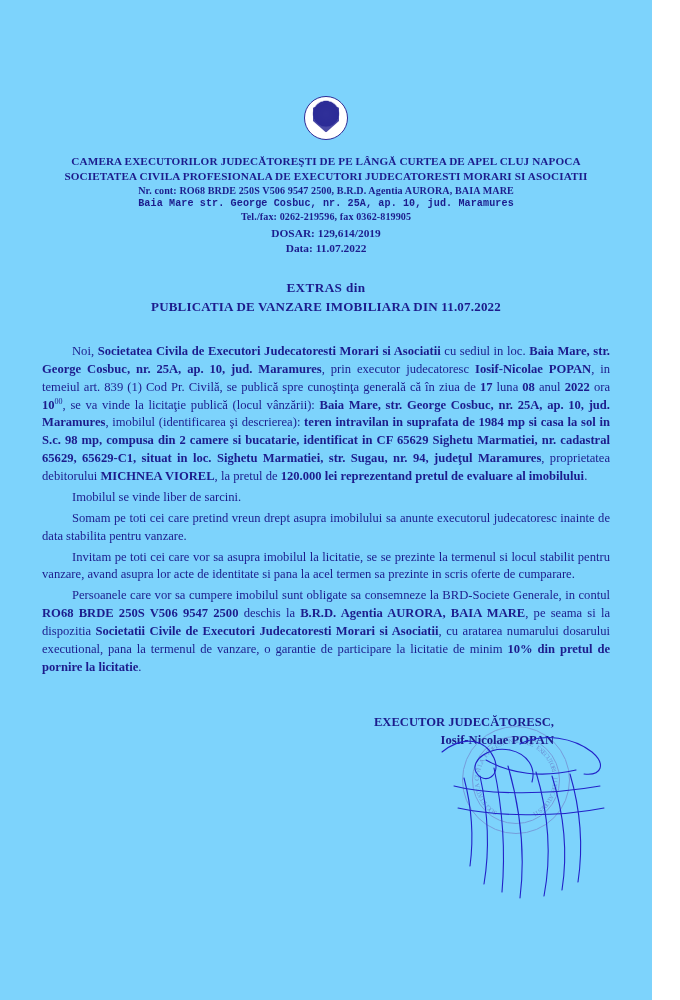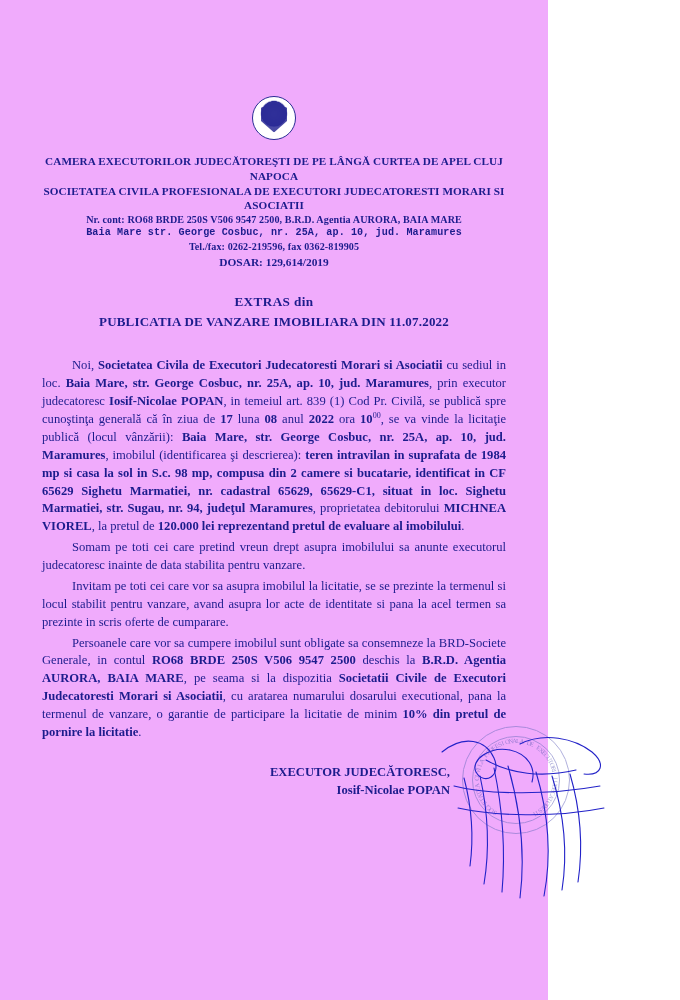--- a/index.html
+++ b/index.html
@@ -10,23 +10,23 @@
   body {
     width: 680px;
     height: 1000px;
     font-family: "Liberation Serif", serif;
     color: #1c1c8c;
     position: relative;
     overflow: hidden;
   }
   .page {
     position: relative;
-    width: 548px;
+    width: 652px;
     height: 1000px;
-    background: #f0abfc;
+    background: #7dd3fc;
     box-sizing: border-box;
     padding: 0 42px;
   }
 
   
   .emblem-wrap {
     display: flex;
     justify-content: center;
     padding-top: 96px;
   }
@@ -103,21 +103,21 @@
   }
   b { font-weight: bold; }
   sup {
     font-size: 8px;
     vertical-align: super;
     line-height: 0;
   }
 
   
   .sign-block {
-    margin-top: 21px;
+    margin-top: 36px;
     text-align: right;
     padding-right: 56px;
     font-size: 12.6px;
     line-height: 1.45;
     position: relative;
     z-index: 3;
   }
   .sign-1 { font-weight: bold; }
   .sign-2 { font-weight: bold; }
 
@@ -178,31 +178,33 @@
     <div class="emblem"></div>
   </div>
 
   <div class="header">
     <div class="h-line h-l1">CAMERA EXECUTORILOR JUDECĂTOREŞTI DE PE LÂNGĂ CURTEA DE APEL CLUJ NAPOCA</div>
     <div class="h-line h-l2">SOCIETATEA CIVILA PROFESIONALA DE EXECUTORI JUDECATORESTI MORARI SI ASOCIATII</div>
     <div class="h-line h-l3">Nr. cont: RO68 BRDE 250S V506 9547 2500, B.R.D. Agentia AURORA, BAIA MARE</div>
     <div class="h-line h-l5">Baia Mare str. George Cosbuc, nr. 25A, ap. 10, jud. Maramures</div>
     <div class="h-line h-l6">Tel./fax: 0262-219596, fax 0362-819905</div>
     <div class="h-dosar">DOSAR: 129,614/2019</div>
+    <div class="h-data">Data: 11.07.2022</div>
   </div>
 
   <div class="title-block">
     <div class="title-1">EXTRAS din</div>
     <div class="title-2">PUBLICATIA DE VANZARE IMOBILIARA DIN 11.07.2022</div>
   </div>
 
   <div class="body-block">
 
     <p><span>Noi, </span><b>Societatea Civila de Executori Judecatoresti Morari si Asociatii</b><span> cu sediul in loc. </span><b>Baia Mare, str. George Cosbuc, nr. 25A, ap. 10, jud. Maramures</b><span>, prin executor judecatoresc </span><b>Iosif-Nicolae POPAN</b><span>, in temeiul art. 839 (1) Cod Pr. Civilă, se publică spre cunoştinţa generală că în ziua de </span><b>17</b><span> luna </span><b>08</b><span> anul </span><b>2022</b><span> ora </span><b>10</b><sup>00</sup><span>, se va vinde la licitaţie publică (locul vânzării): </span><b>Baia Mare, str. George Cosbuc, nr. 25A, ap. 10, jud. Maramures</b><span>, imobilul (identificarea şi descrierea): </span><b>teren intravilan in suprafata de 1984 mp si casa la sol in S.c. 98 mp, compusa din 2 camere si bucatarie, identificat in CF 65629 Sighetu Marmatiei, nr. cadastral 65629, 65629-C1, situat in loc. Sighetu Marmatiei, str. Sugau, nr. 94, judeţul Maramures</b><span>, proprietatea debitorului </span><b>MICHNEA VIOREL</b><span>, la pretul de </span><b>120.000 lei reprezentand pretul de evaluare al imobilului</b><span>.</span></p>
 
+    <p>Imobilul se vinde liber de sarcini.</p>
 
     <p>Somam pe toti cei care pretind vreun drept asupra imobilului sa anunte executorul judecatoresc inainte de data stabilita pentru vanzare.</p>
 
     <p>Invitam pe toti cei care vor sa asupra imobilul la licitatie, se se prezinte la termenul si locul stabilit pentru vanzare, avand asupra lor acte de identitate si pana la acel termen sa prezinte in scris oferte de cumparare.</p>
 
     <p><span>Persoanele care vor sa cumpere imobilul sunt obligate sa consemneze la BRD-Societe Generale, in contul </span><b>RO68 BRDE 250S V506 9547 2500</b><span>  deschis la </span><b>B.R.D. Agentia AURORA, BAIA MARE</b><span>, pe seama si la dispozitia </span><b>Societatii Civile de Executori Judecatoresti Morari si Asociatii</b><span>, cu aratarea numarului dosarului executional, pana la termenul de vanzare, o garantie de participare la licitatie de minim </span><b>10% din pretul de pornire la licitatie</b><span>.</span></p>
 
   </div>
 
   <div class="sign-block">

